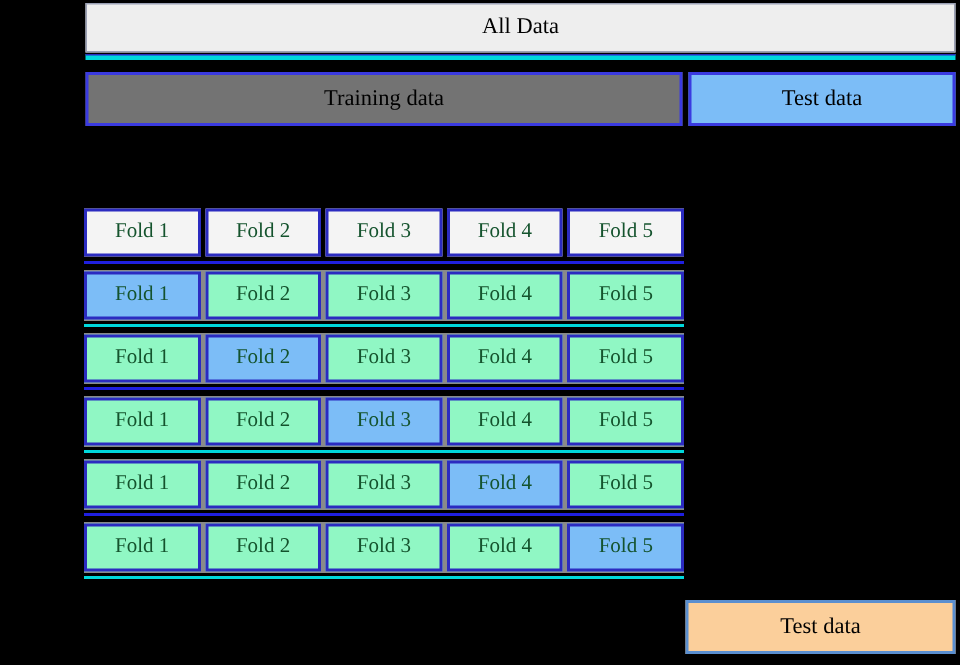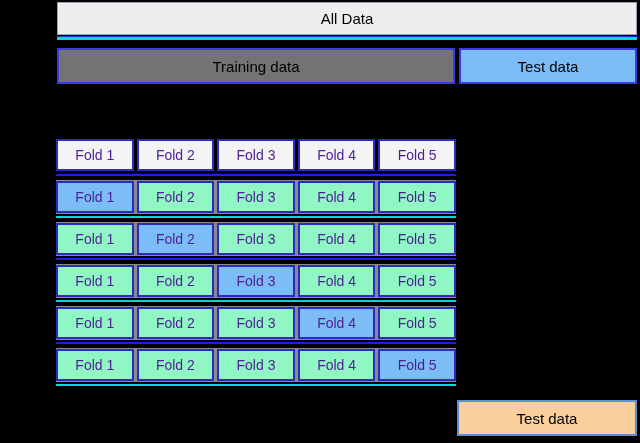--- a/index.html
+++ b/index.html
@@ -14,20 +14,21 @@
     overflow: hidden;
     font-family: "Liberation Sans", sans-serif;
   }
 
   .canvas {
     position: absolute;
     left: 0; top: 0;
     width: 640px;
     height: 335px;
     background: #000000;
+    font-family: Liberation Serif, serif;
   }
 
   
   .alldata-wrap {
     position: absolute;
     left: 57px;
     top: 2px;
     width: 580px;
     height: 33px;
     background: #eeeeee;
@@ -103,21 +104,21 @@
   .fold-cell {
     position: absolute;
     top: 1px;
     height: 32px;
     box-sizing: border-box;
     border: 2px solid #2b2bc0;
     display: flex;
     align-items: center;
     justify-content: center;
     font-size: 14px;
-    color: #4c1d95;
+    color: #14532d;
     white-space: nowrap;
   }
   .fold-cell.train { background: #90f7c4; }
   .fold-cell.valid { background: #7cbdf7; }
   .fold-cell.neutral { background: #f4f4f4; }
 
   
   .row-cyan {
     position: absolute;
     left: 0; bottom: -4px;

